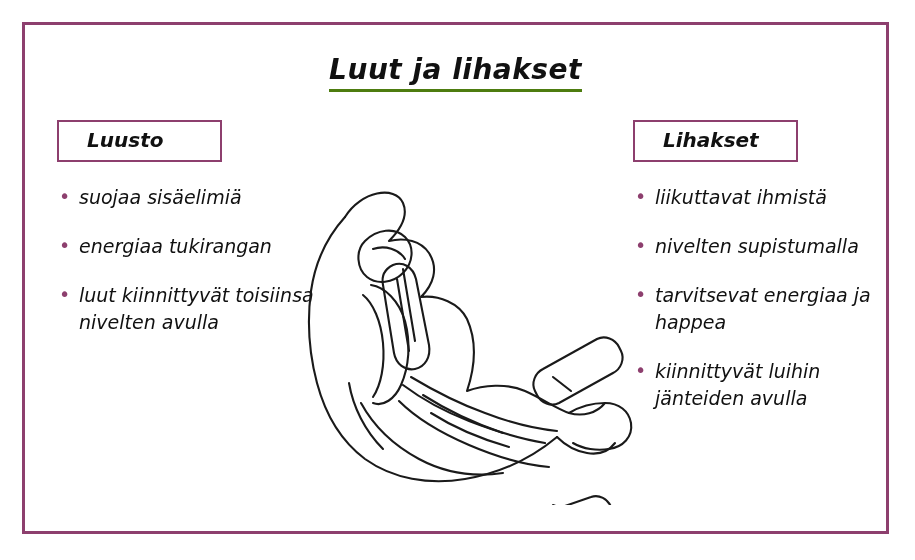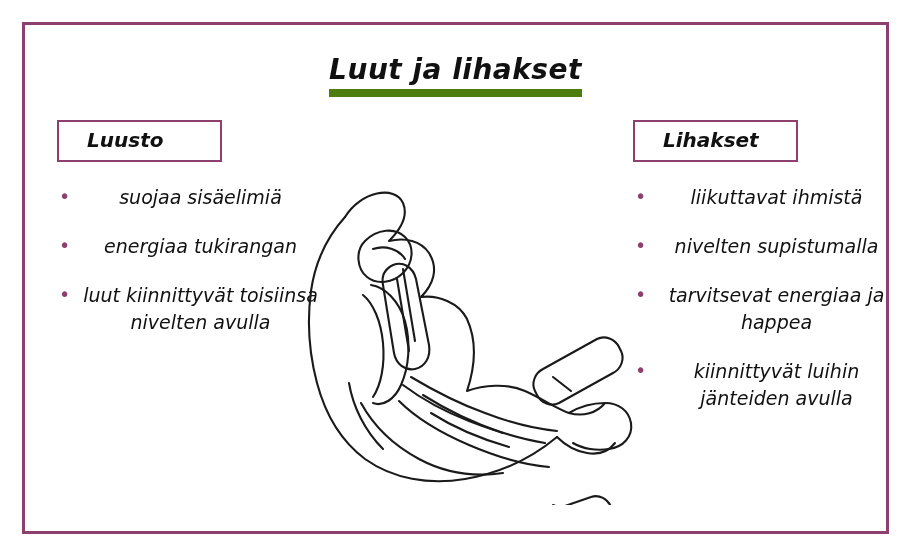--- a/index.html
+++ b/index.html
@@ -30,21 +30,21 @@
     top: 28px;
     text-align: center;
     font-family: "DejaVu Sans", sans-serif;
     font-style: italic;
     font-weight: bold;
     font-size: 28px;
     color: #111111;
     letter-spacing: 0.5px;
   }
   .title span {
-    border-bottom: 8px solid #4d7c0f;
+    border-bottom: 3px solid #4d7c0f;
     padding-bottom: 3px;
   }
   .col {
     position: absolute;
     top: 95px;
     width: 265px;
   }
   .col-left { left: 32px; }
   .col-right { left: 608px; }
   .heading-box {
@@ -66,21 +66,20 @@
   }
   .bullets li {
     position: relative;
     padding-left: 22px;
     margin-bottom: 22px;
     font-family: "DejaVu Sans", sans-serif;
     font-style: italic;
     font-size: 19px;
     line-height: 1.42;
     color: #111111;
-    text-align: center;
   }
   .bullets li::before {
     content: "•";
     position: absolute;
     left: 2px;
     top: -1px;
     color: #8d3f6e;
     font-size: 19px;
     font-style: normal;
   }

